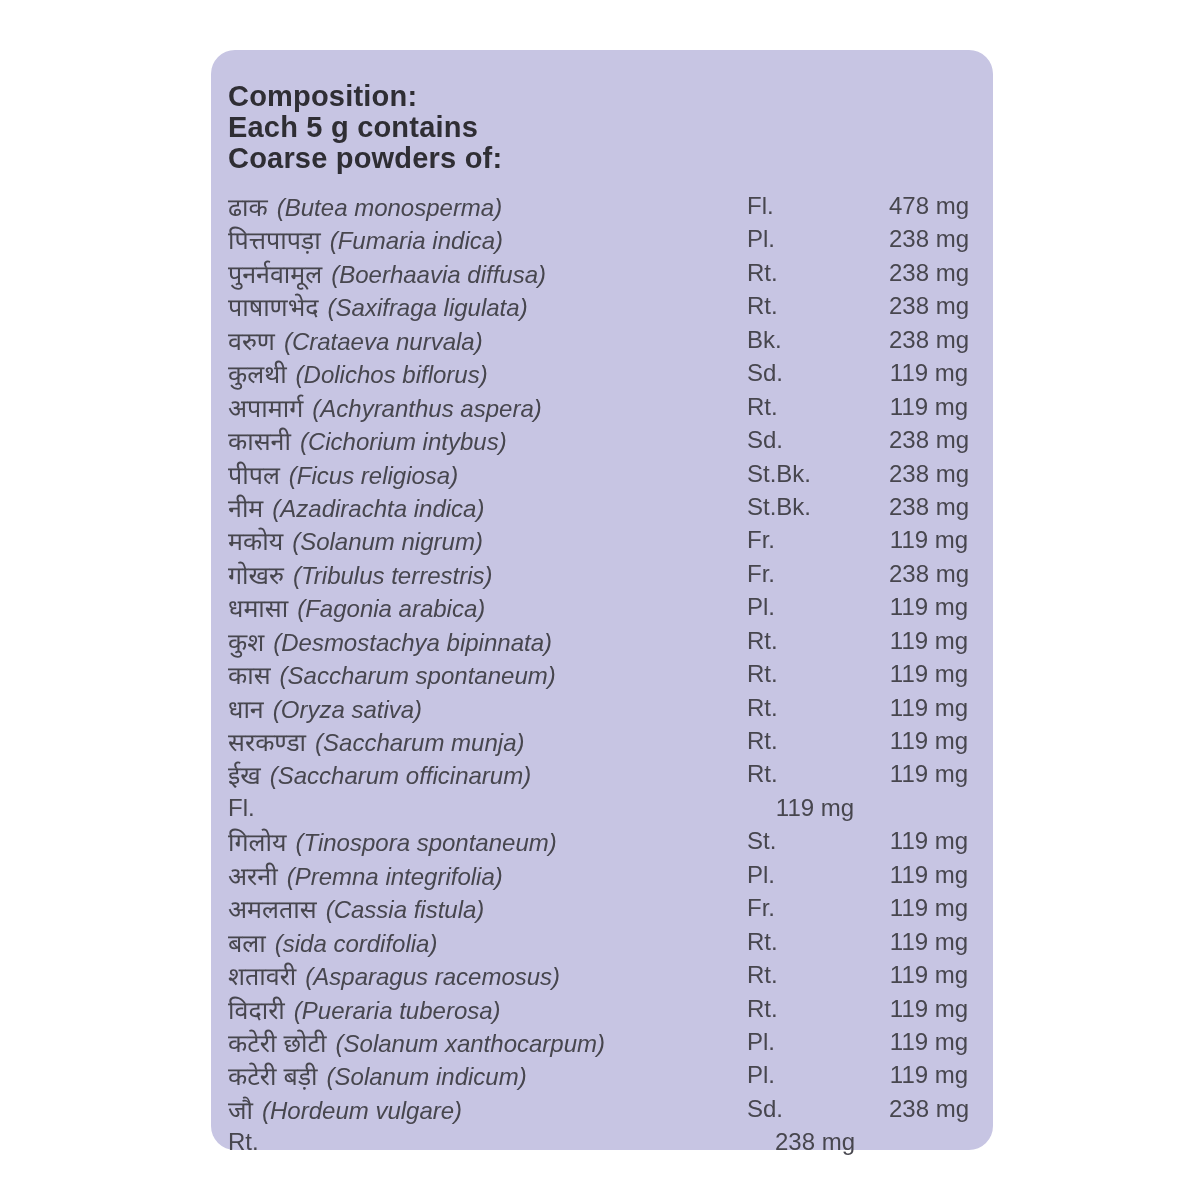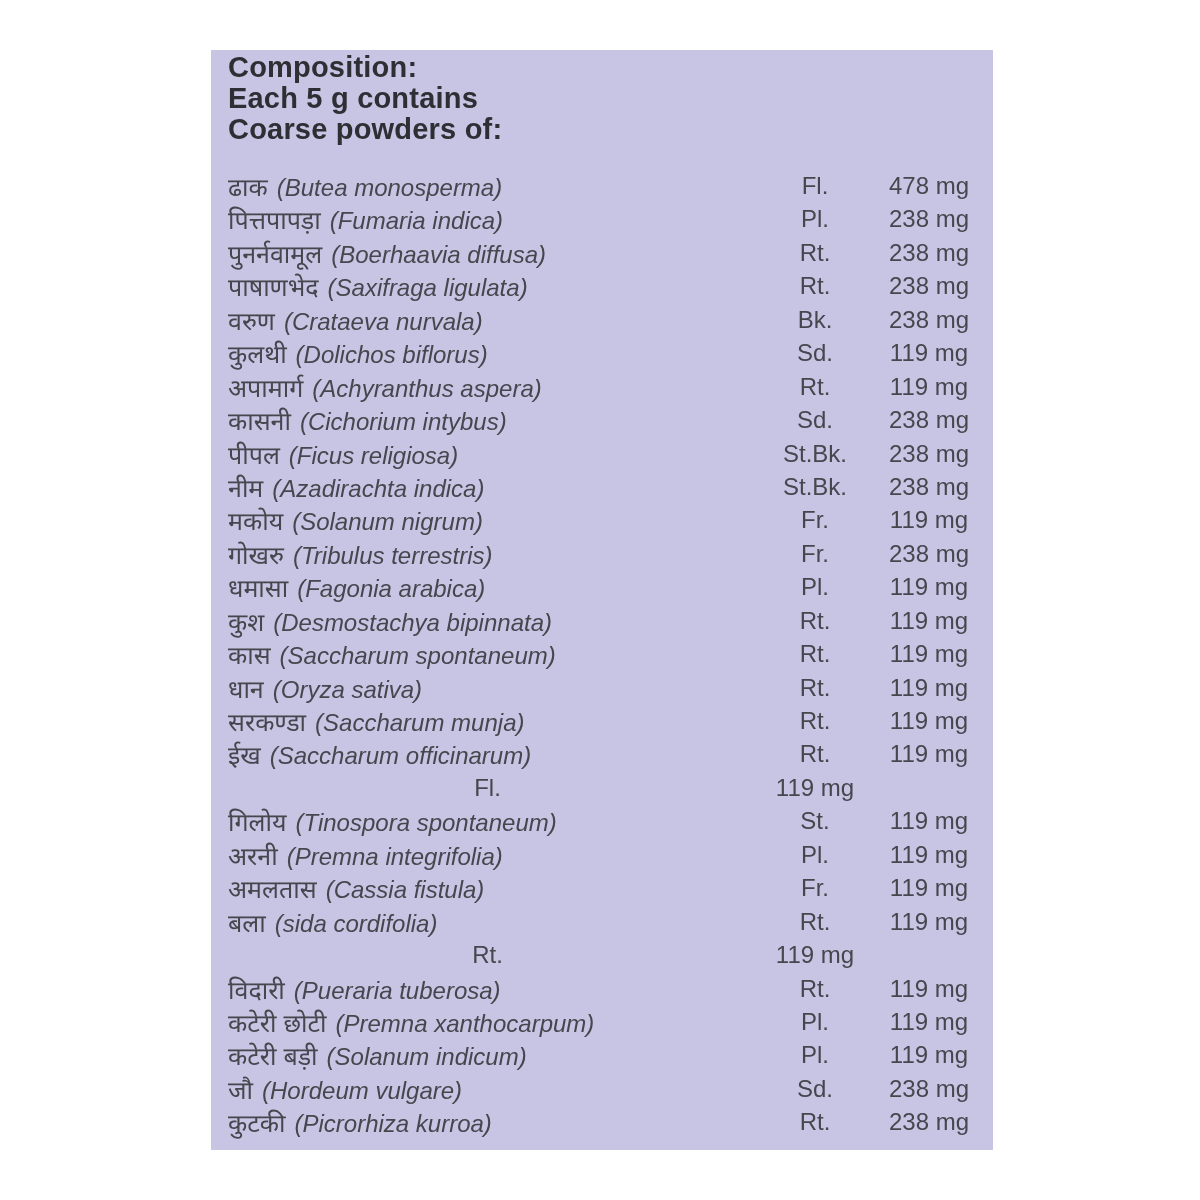--- a/index.html
+++ b/index.html
@@ -12,52 +12,53 @@
     overflow: hidden;
   }
   .label-panel {
     position: absolute;
     left: 211px;
     top: 50px;
     width: 782px;
     height: 1100px;
     background: #c7c5e3;
     box-sizing: border-box;
-    padding: 2px 18px 0 17px;
+    padding: 31px 18px 0 17px;
     color: #47464e;
+    border-radius: 24px;
   }
   .header-block {
     font-weight: bold;
     font-size: 29px;
     line-height: 31px;
     color: #2f2e34;
     letter-spacing: 0.2px;
   }
   .comp-table {
-    margin-top: 24px;
+    margin-top: 15px;
   }
   .comp-row {
     display: grid;
     grid-template-columns: 519px 136px 1fr;
     align-items: center;
     height: 33.45px;
     font-size: 24px;
     white-space: nowrap;
   }
   .herb-name-cell { overflow: visible; }
   .hindi {
     font-size: 25px;
   }
   .latin {
     font-style: italic;
     margin-left: 9px;
     font-size: 24px;
   }
   .part-cell {
-    text-align: center;
+    text-align: left;
   }
   .amount-cell {
     text-align: center;
   }
 </style>
 </head>
 <body>
 
 <div class="label-panel">
   <div class="header-block">
@@ -242,35 +243,38 @@
 
   <div class="comp-row">
     <div class="herb-name-cell">
       <span class="hindi">बला</span><span class="latin">(sida cordifolia)</span>
     </div>
     <div class="part-cell">Rt.</div>
     <div class="amount-cell">119 mg</div>
   </div>
 
   <div class="comp-row">
+    <div class="herb-name-cell">
+      <span class="hindi">शतावरी</span><span class="latin">(Asparagus racemosus)</span>
+    </div>
     <div class="part-cell">Rt.</div>
     <div class="amount-cell">119 mg</div>
   </div>
 
   <div class="comp-row">
     <div class="herb-name-cell">
       <span class="hindi">विदारी</span><span class="latin">(Pueraria tuberosa)</span>
     </div>
     <div class="part-cell">Rt.</div>
     <div class="amount-cell">119 mg</div>
   </div>
 
   <div class="comp-row">
     <div class="herb-name-cell">
-      <span class="hindi">कटेरी छोटी</span><span class="latin">(Premna xanthocarpum)</span>
+      <span class="hindi">कटेरी छोटी</span><span class="latin">(Solanum xanthocarpum)</span>
     </div>
     <div class="part-cell">Pl.</div>
     <div class="amount-cell">119 mg</div>
   </div>
 
   <div class="comp-row">
     <div class="herb-name-cell">
       <span class="hindi">कटेरी बड़ी</span><span class="latin">(Solanum indicum)</span>
     </div>
     <div class="part-cell">Pl.</div>
@@ -279,20 +283,17 @@
 
   <div class="comp-row">
     <div class="herb-name-cell">
       <span class="hindi">जौ</span><span class="latin">(Hordeum vulgare)</span>
     </div>
     <div class="part-cell">Sd.</div>
     <div class="amount-cell">238 mg</div>
   </div>
 
   <div class="comp-row">
-    <div class="herb-name-cell">
-      <span class="hindi">कुटकी</span><span class="latin">(Picrorhiza kurroa)</span>
-    </div>
     <div class="part-cell">Rt.</div>
     <div class="amount-cell">238 mg</div>
   </div>
 </div>
 </div>
 
 </body></html>

